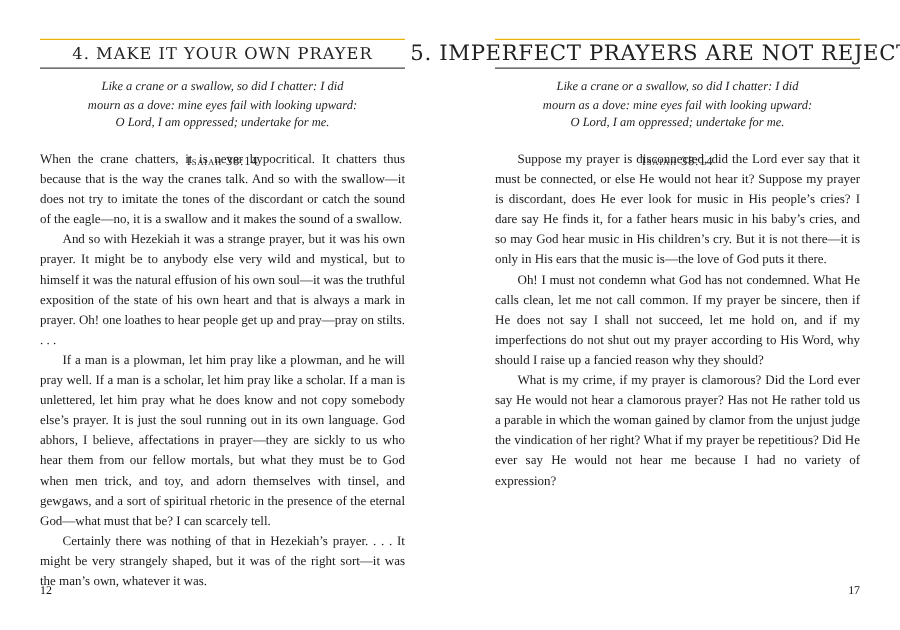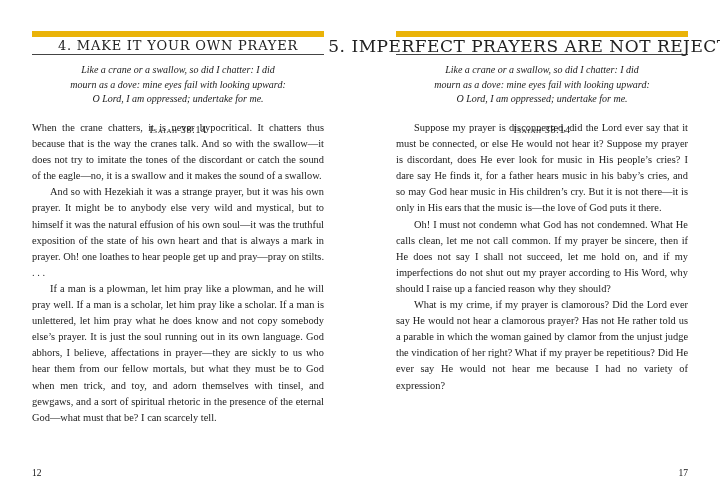--- a/index.html
+++ b/index.html
@@ -5,21 +5,21 @@
     * { margin: 0; padding: 0; box-sizing: border-box; }
     html, body { width: 720px; height: 504px; background: #ffffff; overflow: hidden; }
     body { position: relative; font-family: "Liberation Serif", "DejaVu Serif", serif; color: #1a1a1a; }
 
     .page { position: absolute; top: 0; width: 360px; height: 504px; }
     .page.left { left: 0; }
     .page.right { left: 360px; }
 
     .title-block {
       position: absolute; top: 31px; height: 24px;
-      border-top: 6px solid #eab308; border-bottom: 1px solid #444;
+      border-top: 1px solid #eab308; border-bottom: 1px solid #444;
       display: flex; align-items: center; justify-content: center;
     }
     .page.left .title-block { left: 32px; width: 292px; }
     .page.right .title-block { left: 36px; width: 292px; }
 
     .chapter-title {
       font-family: "DejaVu Serif", serif;
       font-size: 13.5px; font-weight: normal;
       letter-spacing: 0.8px; text-transform: uppercase;
       white-space: nowrap; color: #222;
@@ -63,20 +63,21 @@
   <div class="epigraph">
     <div>Like a crane or a swallow, so did I chatter: I did</div>
     <div>mourn as a dove: mine eyes fail with looking upward:</div>
     <div>O Lord, I am oppressed; undertake for me.</div>
     <div class="ref">Isaiah 38:14</div>
   </div>
   <div class="body-text">
     <p class="first">When the crane chatters, it is never hypocritical. It chatters thus because that is the way the cranes talk. And so with the swallow—it does not try to imitate the tones of the discordant or catch the sound of the eagle—no, it is a swallow and it makes the sound of a swallow.</p>
     <p>And so with Hezekiah it was a strange prayer, but it was his own prayer. It might be to anybody else very wild and mystical, but to himself it was the natural effusion of his own soul—it was the truthful exposition of the state of his own heart and that is always a mark in prayer. Oh! one loathes to hear people get up and pray—pray on stilts. . . .</p>
     <p>If a man is a plowman, let him pray like a plowman, and he will pray well. If a man is a scholar, let him pray like a scholar. If a man is unlettered, let him pray what he does know and not copy somebody else’s prayer. It is just the soul running out in its own language. God abhors, I believe, affectations in prayer—they are sickly to us who hear them from our fellow mortals, but what they must be to God when men trick, and toy, and adorn themselves with tinsel, and gewgaws, and a sort of spiritual rhetoric in the presence of the eternal God—what must that be? I can scarcely tell.</p>
+    <p>Certainly there was nothing of that in Hezekiah’s prayer. . . . It might be very strangely shaped, but it was of the right sort—it was the man’s own, whatever it was.</p>
   </div>
   <div class="folio">12</div>
 </div>
 
 <div class="page right">
   <div class="title-block">
     <h2 class="chapter-title">5. Imperfect prayers are not rejected</h2>
   </div>
   <div class="epigraph">
     <div>Like a crane or a swallow, so did I chatter: I did</div>

